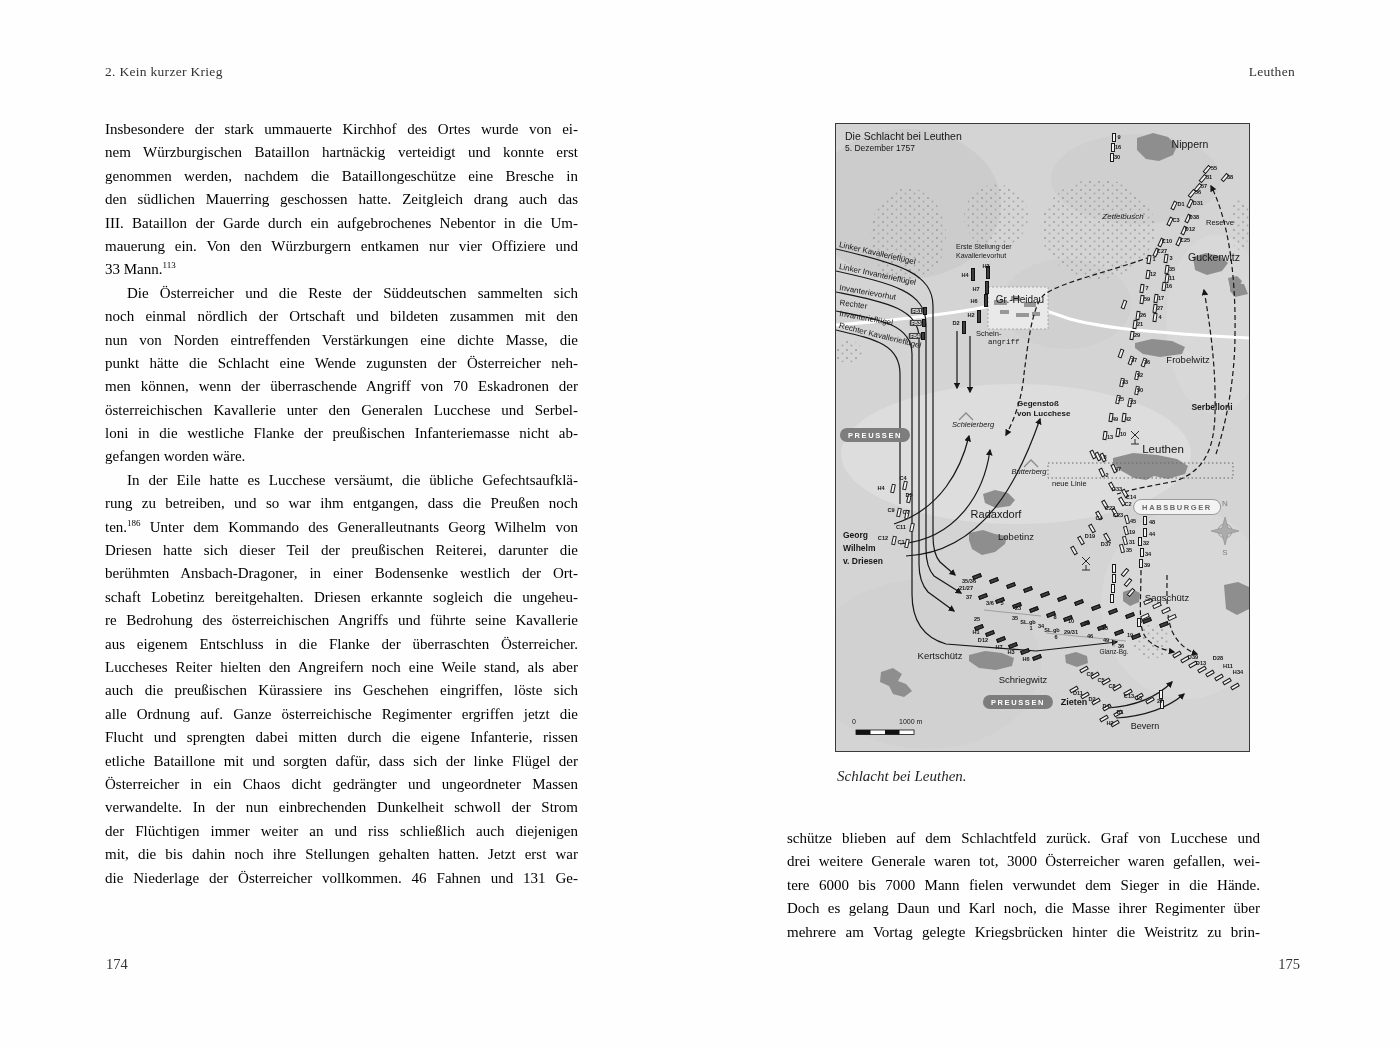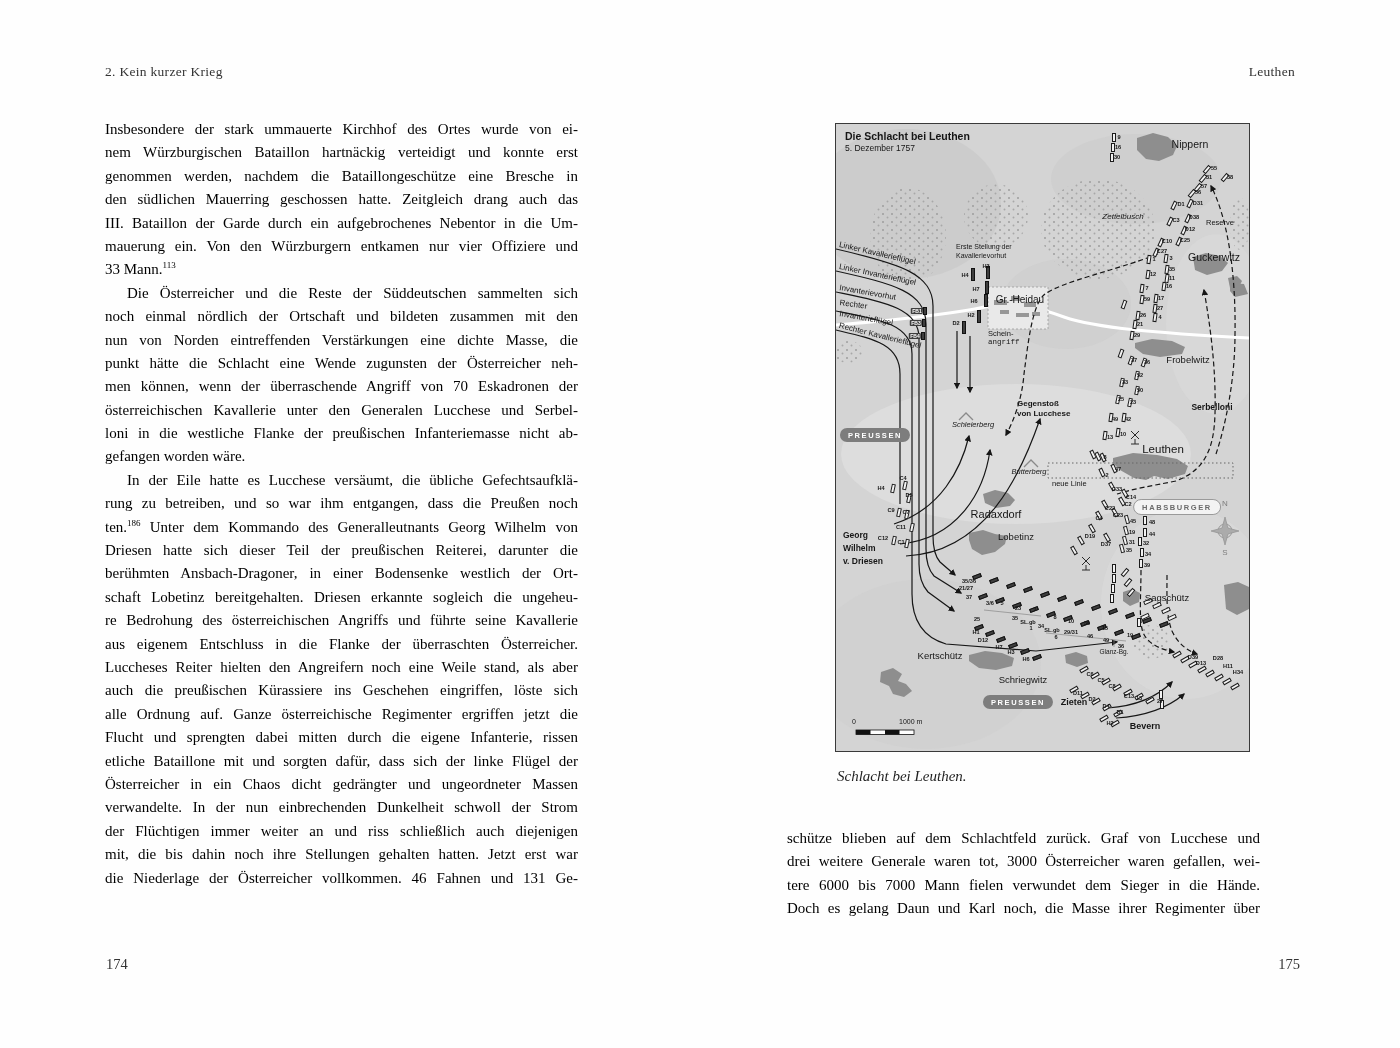--- a/index.html
+++ b/index.html
@@ -77,20 +77,21 @@
       <div class="tl">die Niederlage der Österreicher vollkommen. 46 Fahnen und 131 Ge-</div>
     </div>
 </div>
 
 <div class="ptext" style="left:787px;top:827px">
   <div>
       <div class="tl">schütze blieben auf dem Schlachtfeld zurück. Graf von Lucchese und</div>
       <div class="tl">drei weitere Generale waren tot, 3000 Österreicher waren gefallen, wei-</div>
       <div class="tl">tere 6000 bis 7000 Mann fielen verwundet dem Sieger in die Hände.</div>
       <div class="tl">Doch es gelang Daun und Karl noch, die Masse ihrer Regimenter über</div>
+      <div class="tl">mehrere am Vortag gelegte Kriegsbrücken hinter die Weistritz zu brin-</div>
     </div>
 </div>
 
 <div class="caption" style="left:837px;top:768px">Schlacht bei Leuthen.</div>
 
 <div class="map">
   <svg width="413" height="627" viewBox="0 0 413 627">
     <defs>
       <marker id="ah" viewBox="0 0 10 10" refX="8" refY="5" markerWidth="5.5" markerHeight="5.5" orient="auto-start-reverse">
         <path d="M0,0 L10,5 L0,10 z" fill="#161616"></path>
@@ -348,50 +349,50 @@
       <div class="ubar" style="left: 55px; top: 359.5px; height: 9px; transform: rotate(12deg);"></div>
       <div class="ubar" style="left: 67px; top: 356.5px; height: 9px; transform: rotate(12deg);"></div>
       <div class="ubar" style="left: 71px; top: 369.5px; height: 9px; transform: rotate(12deg);"></div>
       <div class="ubar" style="left: 61px; top: 383.5px; height: 9px; transform: rotate(12deg);"></div>
       <div class="ubar" style="left: 69px; top: 385.5px; height: 9px; transform: rotate(12deg);"></div>
       <div class="ubar" style="left: 74px; top: 398.5px; height: 9px; transform: rotate(12deg);"></div>
       <div class="ubar" style="left: 56px; top: 411.5px; height: 9px; transform: rotate(12deg);"></div>
       <div class="ubar" style="left: 69px; top: 414.5px; height: 9px; transform: rotate(12deg);"></div>
     </div>
   <div id="map-labels">
-      <div class="mlab" style="left: 9px; top: 7px; font-size: 10.5px; font-weight: 700;">Die Schlacht bei Leuthen</div>
+      <div class="mlab" style="left: 9px; top: 7px; font-size: 10.5px; font-weight: 400;">Die Schlacht bei Leuthen</div>
       <div class="mlab" style="left: 9px; top: 20px; font-size: 8.5px;">5. Dezember 1757</div>
       <div class="mlab" style="left: 354px; top: 15px; font-size: 10.5px; transform: translateX(-50%);">Nippern</div>
       <div class="mlab" style="left: 287px; top: 89px; font-size: 8px; font-style: italic; transform: translateX(-50%);">Zettelbusch</div>
       <div class="mlab" style="left: 384px; top: 95px; font-size: 7.5px; transform: translateX(-50%);">Reserve</div>
       <div class="mlab" style="left: 378px; top: 128px; font-size: 10.5px; transform: translateX(-50%);">Guckerwitz</div>
       <div class="mlab" style="left: 120px; top: 119px; font-size: 7px;">Erste Stellung der</div>
       <div class="mlab" style="left: 120px; top: 128px; font-size: 7px;">Kavallerievorhut</div>
       <div class="mlab" style="left: 184px; top: 171px; font-size: 10px; transform: translateX(-50%);">Gr.-Heidau</div>
-      <div class="mlab" style="left: 152px; top: 206px; font-size: 7.5px;">Schein-</div>
+      <div class="mlab" style="left: 140px; top: 206px; font-size: 7.5px;">Schein-</div>
       <div class="mlab" style="left: 152px; top: 215px; font-size: 7.5px; font-family: Liberation Mono, monospace;">angriff</div>
       <div class="mlab" style="left: 352px; top: 231px; font-size: 9.5px; transform: translateX(-50%);">Frobelwitz</div>
       <div class="mlab" style="left: 376px; top: 279px; font-size: 8.5px; font-weight: 700; transform: translateX(-50%);">Serbelloni</div>
       <div class="mlab" style="left: 181px; top: 276px; font-size: 8px; font-weight: 700;">Gegenstoß</div>
       <div class="mlab" style="left: 181px; top: 286px; font-size: 8px; font-weight: 700;">von Lucchese</div>
       <div class="mlab" style="left: 137px; top: 297px; font-size: 7.5px; font-style: italic; transform: translateX(-50%);">Schleierberg</div>
       <div class="mlab" style="left: 193px; top: 344px; font-size: 7.5px; font-style: italic; transform: translateX(-50%);">Butterberg</div>
       <div class="mlab" style="left: 327px; top: 320px; font-size: 11.5px; transform: translateX(-50%);">Leuthen</div>
       <div class="mlab" style="left: 216px; top: 356px; font-size: 7.5px;">neue Linie</div>
       <div class="mlab" style="left: 160px; top: 385px; font-size: 11px; transform: translateX(-50%);">Radaxdorf</div>
       <div class="mlab" style="left: 180px; top: 408px; font-size: 9.5px; transform: translateX(-50%);">Lobetinz</div>
       <div class="mlab" style="left: 7px; top: 407px; font-size: 8.5px; font-weight: 700;">Georg</div>
       <div class="mlab" style="left: 7px; top: 420px; font-size: 8.5px; font-weight: 700;">Wilhelm</div>
       <div class="mlab" style="left: 7px; top: 433px; font-size: 8.5px; font-weight: 700;">v. Driesen</div>
       <div class="mlab" style="left: 331px; top: 469px; font-size: 9.5px; transform: translateX(-50%);">Sagschütz</div>
       <div class="mlab" style="left: 278px; top: 525px; font-size: 6.5px; transform: translateX(-50%);">Glanz-Bg.</div>
       <div class="mlab" style="left: 104px; top: 527px; font-size: 9.5px; transform: translateX(-50%);">Kertschütz</div>
       <div class="mlab" style="left: 187px; top: 551px; font-size: 9.5px; transform: translateX(-50%);">Schriegwitz</div>
       <div class="mlab" style="left: 238px; top: 574px; font-size: 9px; font-weight: 700; transform: translateX(-50%);">Zieten</div>
-      <div class="mlab" style="left: 309px; top: 598px; font-size: 9px; font-weight: 700; transform: translateX(-50%);">Bevern</div>
+      <div class="mlab" style="left: 309px; top: 598px; font-size: 9px; font-weight: 400; transform: translateX(-50%);">Bevern</div>
       <div class="mlab" style="left: 18px; top: 594px; font-size: 7px; transform: translateX(-50%);">0</div>
       <div class="mlab" style="left: 63px; top: 594px; font-size: 7px;">1000 m</div>
       <div class="mlab" style="left: 389px; top: 376px; font-size: 8px; color: rgb(126, 126, 126); transform: translateX(-50%);">N</div>
       <div class="mlab" style="left: 389px; top: 425px; font-size: 8px; color: rgb(126, 126, 126); transform: translateX(-50%);">S</div>
       <div class="mlab" style="left: 4px; top: 117px; font-size: 8px; transform: rotate(13deg);">Linker Kavallerieflügel</div>
       <div class="mlab" style="left: 4px; top: 139px; font-size: 8px; transform: rotate(12deg);">Linker Invanterieflügel</div>
       <div class="mlab" style="left: 4px; top: 160px; font-size: 8px; transform: rotate(10deg);">Invanterievorhut</div>
       <div class="mlab" style="left: 4px; top: 175px; font-size: 8px; transform: rotate(8deg);">Rechter</div>
       <div class="mlab" style="left: 4px; top: 186px; font-size: 8px; transform: rotate(10deg);">Invanterieflügel</div>
       <div class="mlab" style="left: 4px; top: 198px; font-size: 8px; transform: rotate(14deg);">Rechter Kavallerieflügel</div>

